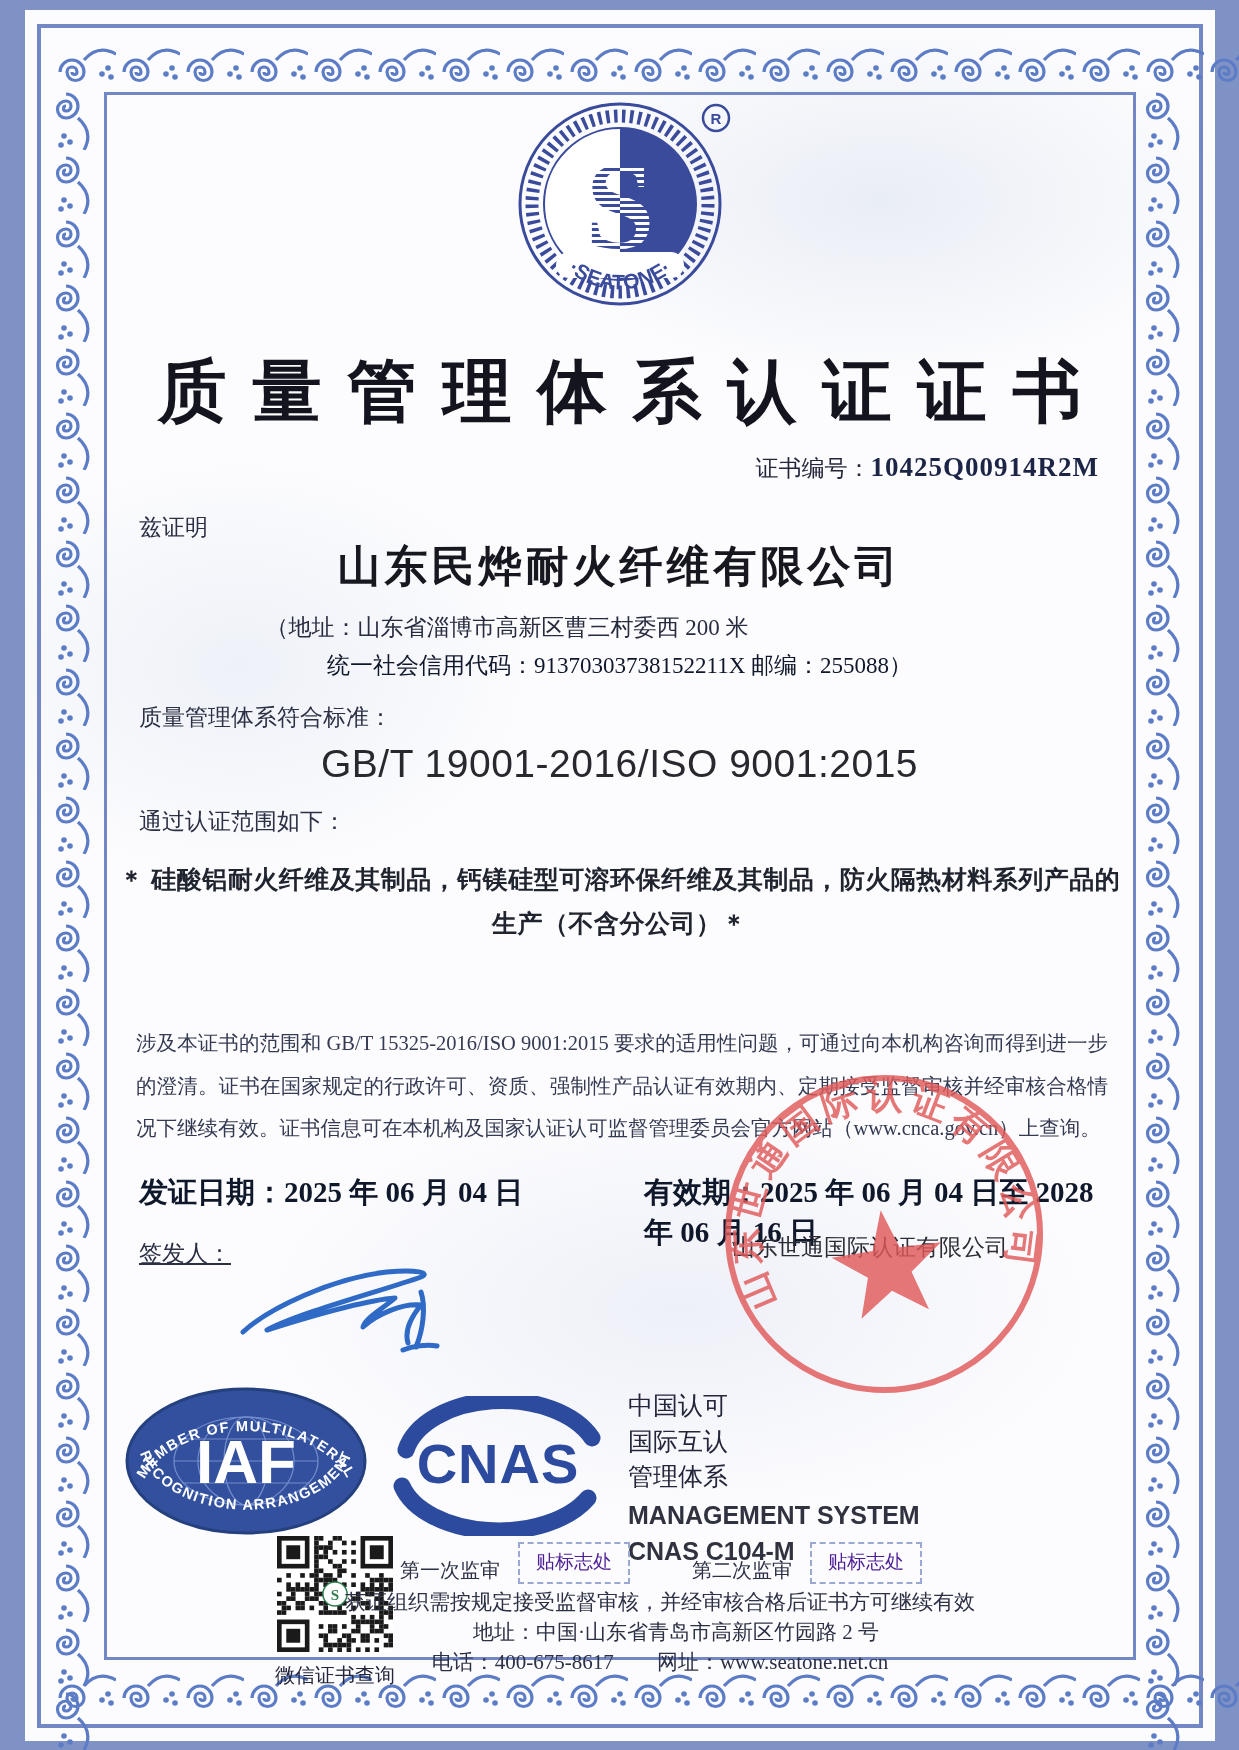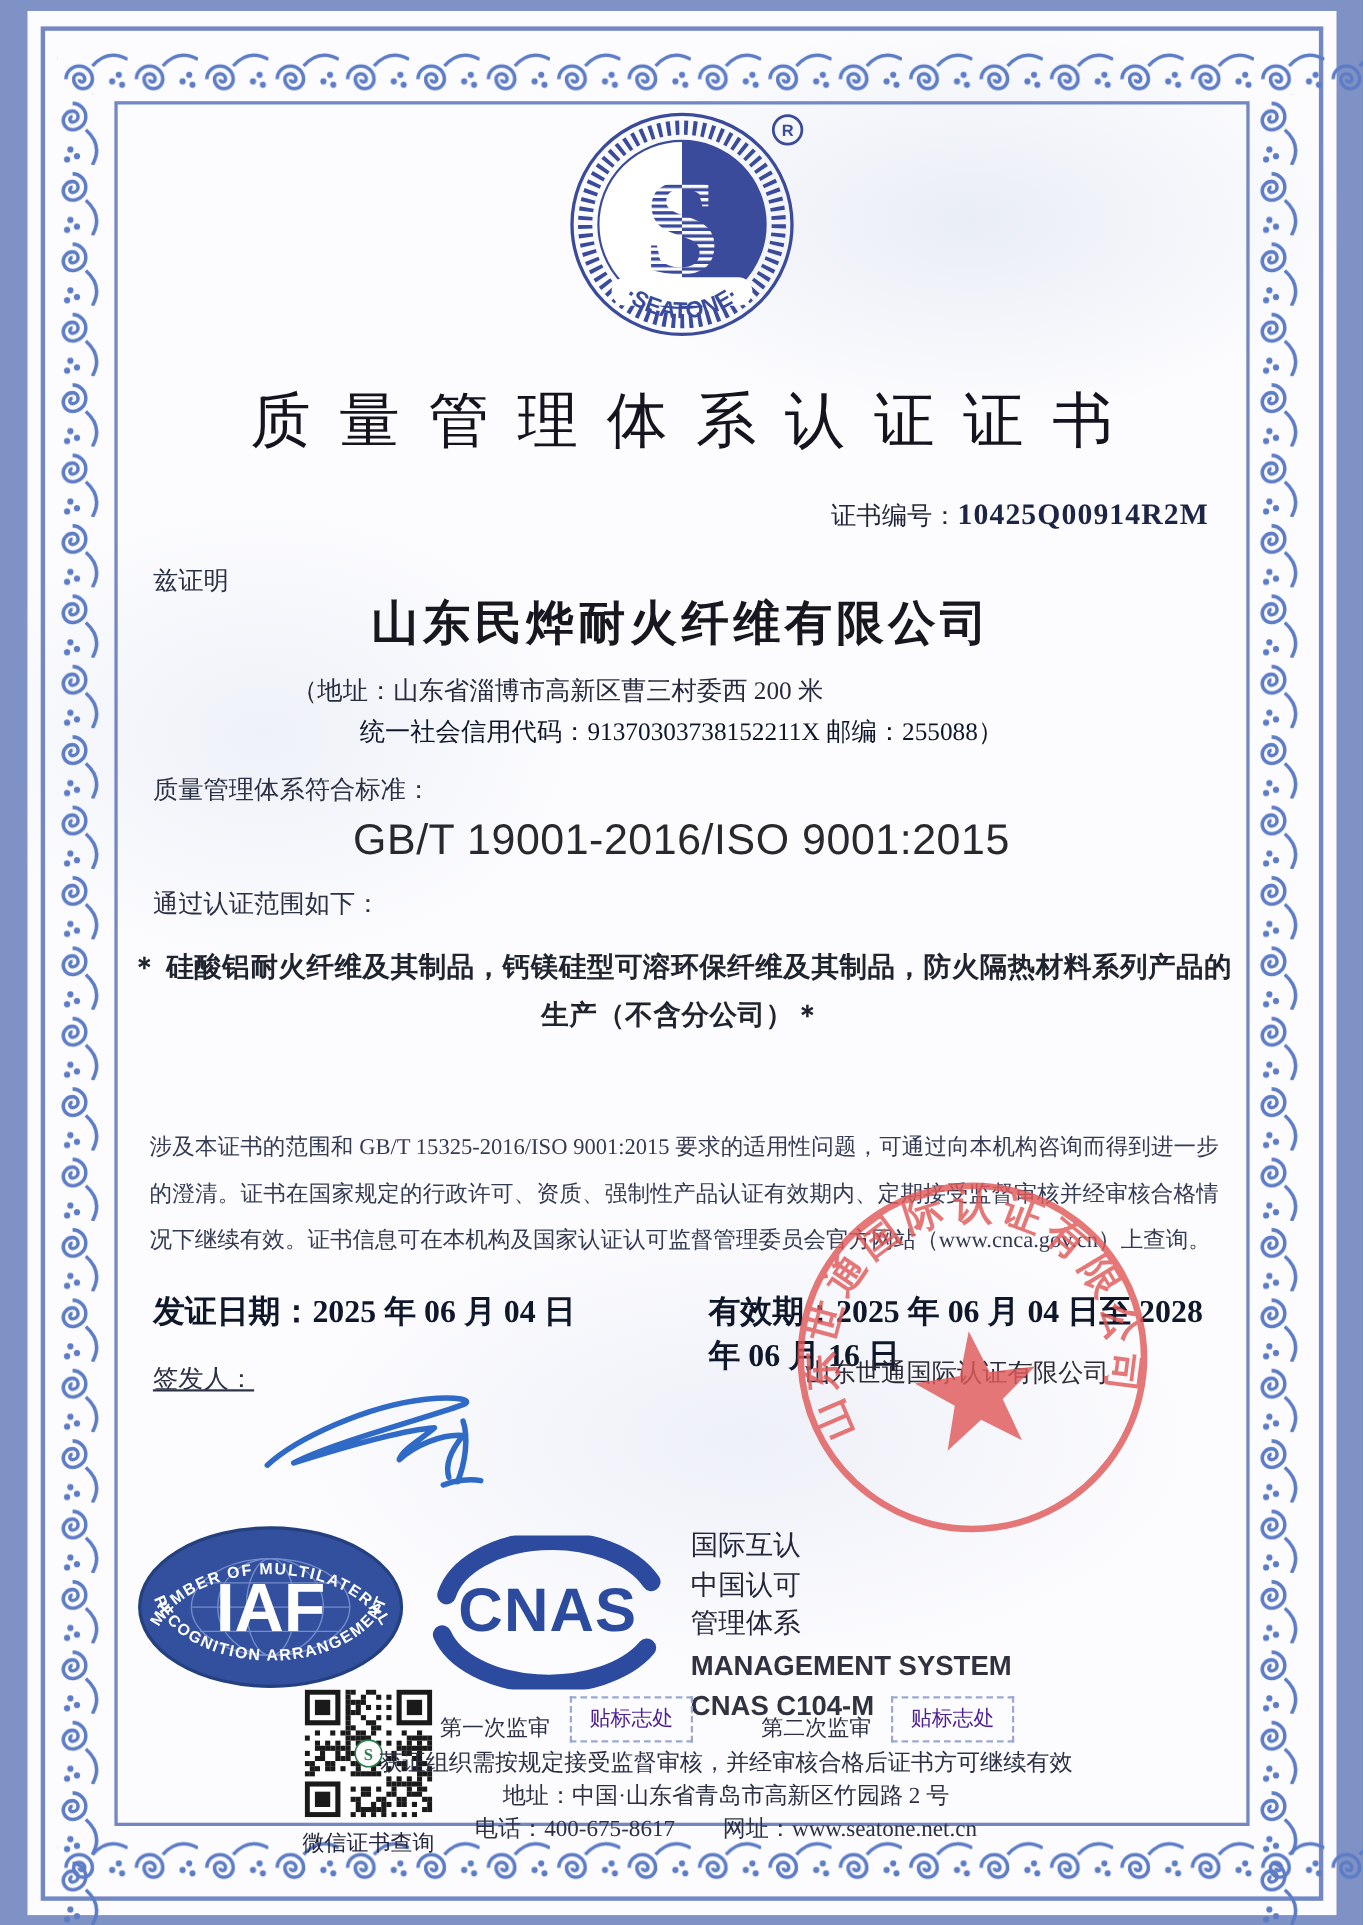--- a/index.html
+++ b/index.html
@@ -17,21 +17,21 @@
   .band-bottom { left:52px; right:51px; bottom:38px; height:46px; }
   .band-left   { left:52px; top:86px; bottom:84px; width:46px; }
   .band-right  { right:51px; top:86px; bottom:84px; width:46px; }
   .line-inner { position:absolute; left:104px; right:103px; top:92px; bottom:90px; border:3px solid #7287c4; }
 
   .abs { position:absolute; }
   .cn { font-family:"Liberation Serif","DejaVu Serif",serif; }
   .sans { font-family:"Liberation Sans","DejaVu Sans",sans-serif; }
 
   .logo-wrap { left:500px; top:96px; width:240px; height:215px; }
-  .cert-title { left:0; width:1239px; top:346px; text-align:center; font-size:55px; font-weight:400;
+  .cert-title { left:0; width:1239px; top:346px; text-align:center; font-size:69px; font-weight:700;
                 color:#14141f; letter-spacing:26px; text-indent:26px; }
   .certno-row { right:140px; top:452px; font-size:23px; color:#23263a; }
   .certno-row b { font-size:27px; color:#1d2547; letter-spacing:1px; }
   .certify-intro { left:139px; top:512px; font-size:23px; color:#2c3044; }
   .company-name { left:0; width:1239px; top:538px; text-align:center; font-size:43px; font-weight:700;
                   color:#17171f; letter-spacing:4px; }
   .addr1 { left:0; width:1014px; top:612px; text-align:center; font-size:23px; color:#272b3e; }
   .addr2 { left:0; width:1239px; top:650px; text-align:center; font-size:23px; color:#0f172a; }
   .standard-label { left:139px; top:702px; font-size:23px; color:#2c3044; }
   .standard-value { left:0; width:1239px; top:742px; text-align:center; font-size:39px; color:#28282f; letter-spacing:0.5px; }
@@ -52,21 +52,21 @@
   .qr-caption { left:255px; top:1662px; width:160px; text-align:center; font-size:20px; color:#23263a; }
   .cnas { left:388px; top:1396px; }
   .accred { left:628px; top:1388px; color:#23263a; }
   .accred .zh { font-size:25px; line-height:1.42; }
   .accred .en { font-size:25px; font-weight:700; color:#30333f; line-height:1.3; margin-top:4px; }
 
   .audit-row { left:400px; top:1542px; width:540px; display:flex; align-items:flex-end; font-size:20px; color:#2c3044; }
   .sticker-box { border:2px dashed #9aa8d2; padding:5px 16px 7px; margin-left:18px; font-size:19px; color:#4c1d95; }
   .audit2 { margin-left:62px; }
   .audit-note { left:280px; width:760px; top:1588px; text-align:center; font-size:21px; color:#2c3044; }
-  .org-address { left:280px; width:760px; top:1618px; text-align:center; font-size:21px; color:#2c3044; }
+  .org-address { left:296px; width:760px; top:1618px; text-align:center; font-size:21px; color:#2c3044; }
   .contact-row { left:280px; width:760px; top:1648px; text-align:center; font-size:21px; color:#2c3044; }
   .contact-row .web { margin-left:38px; }
 </style>
 </head>
 <body>
 
 <div class="page">
   <div class="paper"></div>
   <div class="line-outer"></div>
 
@@ -207,22 +207,22 @@
 
   <svg class="abs cnas" width="220" height="140" viewBox="-110 -70 220 140">
     <g stroke="#2d4b9e" fill="none" stroke-linecap="round">
       <path d="M -92,-16 A 98,62 0 0 1 94,-28" stroke-width="17"></path>
       <path d="M -96,20 A 100,60 0 0 0 90,32" stroke-width="17"></path>
     </g>
     <text x="0" y="17" text-anchor="middle" font-size="56" font-weight="bold" fill="#2d4b9e" font-family="Liberation Sans, DejaVu Sans, sans-serif" letter-spacing="1">CNAS</text>
   </svg>
 
   <div class="abs accred sans">
+    <div class="zh cn">中国认可</div>
     <div class="zh cn">国际互认</div>
-    <div class="zh cn">中国认可</div>
     <div class="zh cn">管理体系</div>
     <div class="en">MANAGEMENT SYSTEM</div>
     <div class="en">CNAS C104-M</div>
   </div>
 
   <svg class="abs qr" width="116" height="116" viewBox="0 0 115 115">
     <rect width="115" height="115" fill="#ffffff"></rect>
     <g fill="#1a1a1a">
         <rect x="36.8" y="0.0" width="4.6" height="4.6"></rect>
         <rect x="41.4" y="0.0" width="4.6" height="4.6"></rect>

